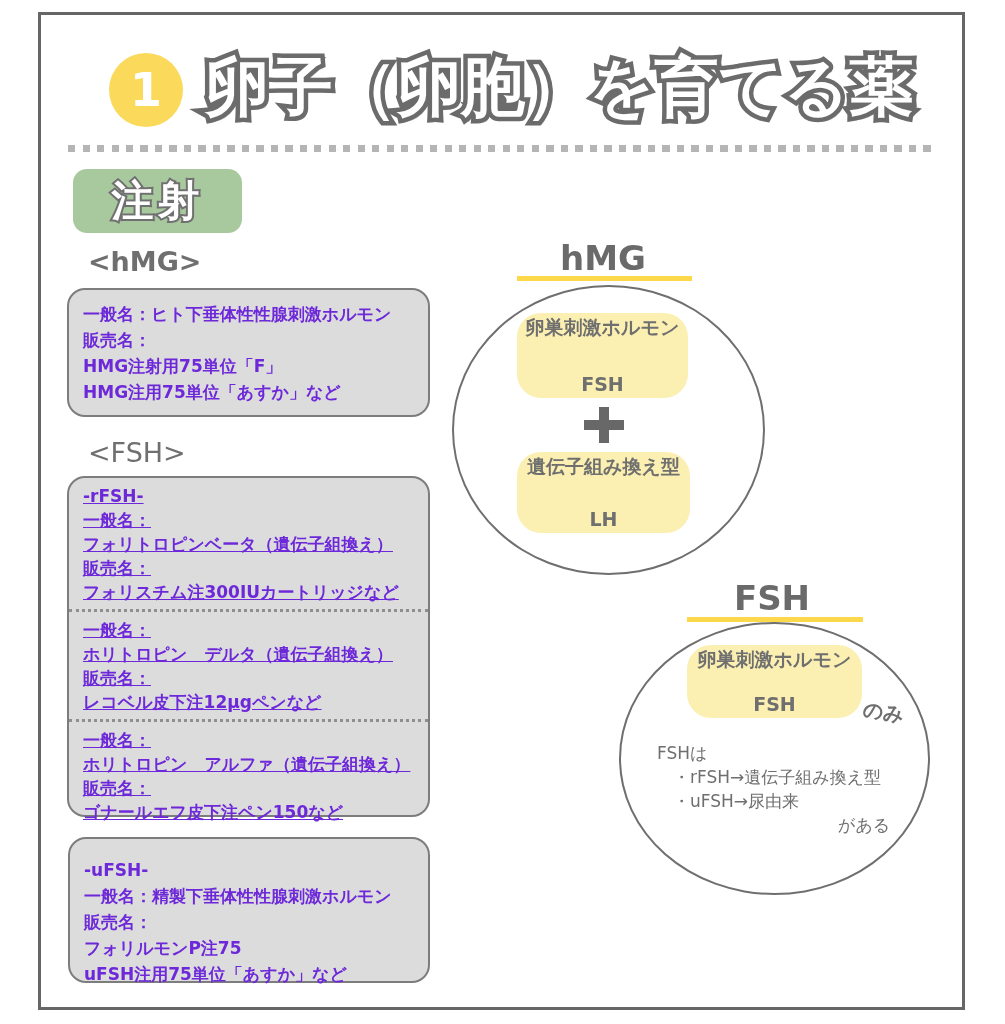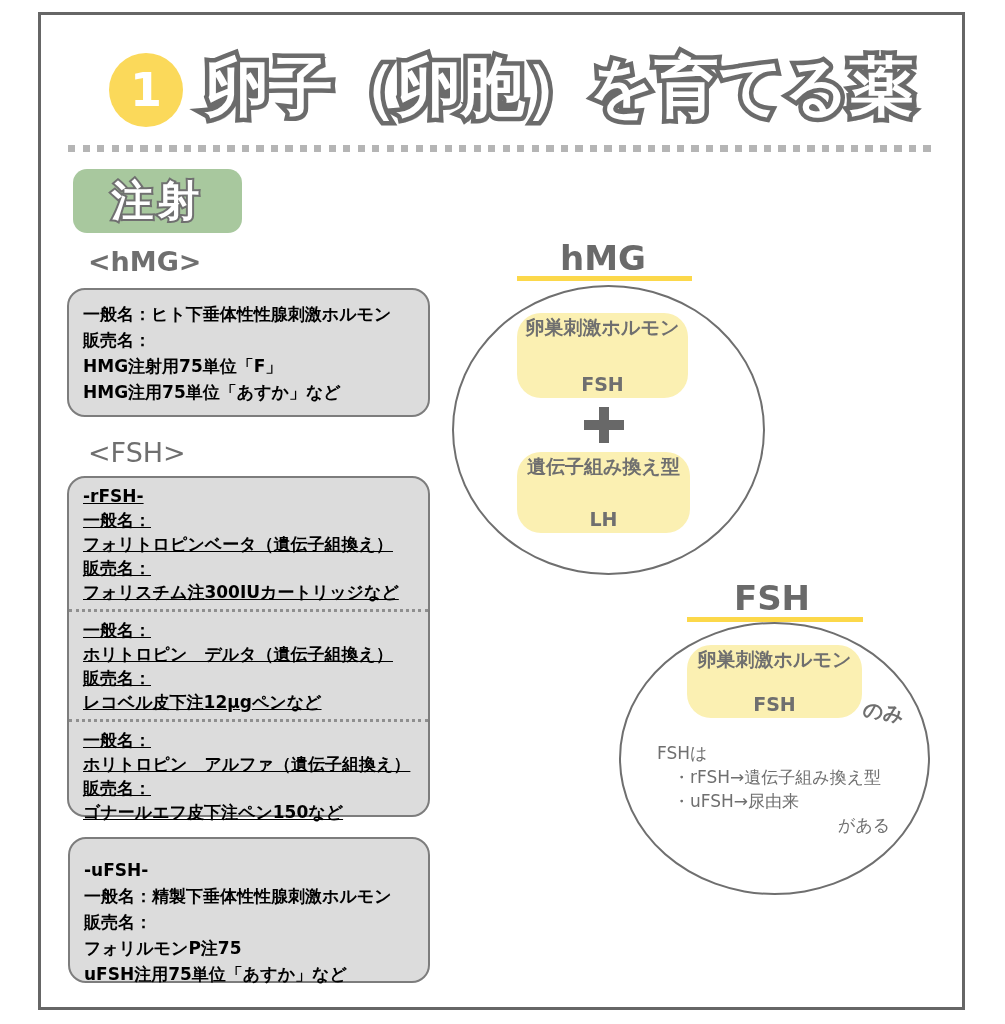--- a/index.html
+++ b/index.html
@@ -33,21 +33,21 @@
     left:73px;top:169px;width:169px;height:64px;border-radius:14px;
     background:#a8c89e;display:flex;align-items:center;justify-content:center;
   }
   .inj-badge .outline-wrap{font-size:42px;font-weight:bold;letter-spacing:4px;}
   .inj-badge .outline-back{-webkit-text-stroke:4px #707070;text-shadow:none;}
   
   .col-heading{left:88px;top:246px;font-size:27px;font-weight:bold;color:#6f6f6f;}
   .col-heading2{left:88px;top:437px;font-size:27px;font-weight:normal;color:#6f6f6f;text-align:center;}
   .gray-box{
     background:#dcdcdc;border:2px solid #7d7d7d;border-radius:18px;
-    color:#000000;font-size:17px;font-weight:600;box-sizing:border-box;
+    color:#6d28d9;font-size:17px;font-weight:600;box-sizing:border-box;
   }
   .hmg-box{left:67px;top:288px;width:363px;height:129px;padding:11px 14px;line-height:26px;}
   .fsh-box{left:67px;top:476px;width:363px;height:341px;padding:0;text-decoration:underline;}
   .fsh-box .section{padding:6px 14px 5px 14px;line-height:24px;}
   .fsh-box .section + .section{border-top:3px dotted #8f8f8f;}
   .ufsh-box{left:68px;top:837px;width:362px;height:146px;padding:18px 14px;line-height:26px;}
   
   .diag-title{font-size:34px;font-weight:bold;color:#6a6a6a;text-align:center;width:200px;}
   .yellow-line{height:5px;background:#fcd84a;}
   .circle{border:2px solid #6f6f6f;border-radius:50%;background:transparent;box-sizing:border-box;}

